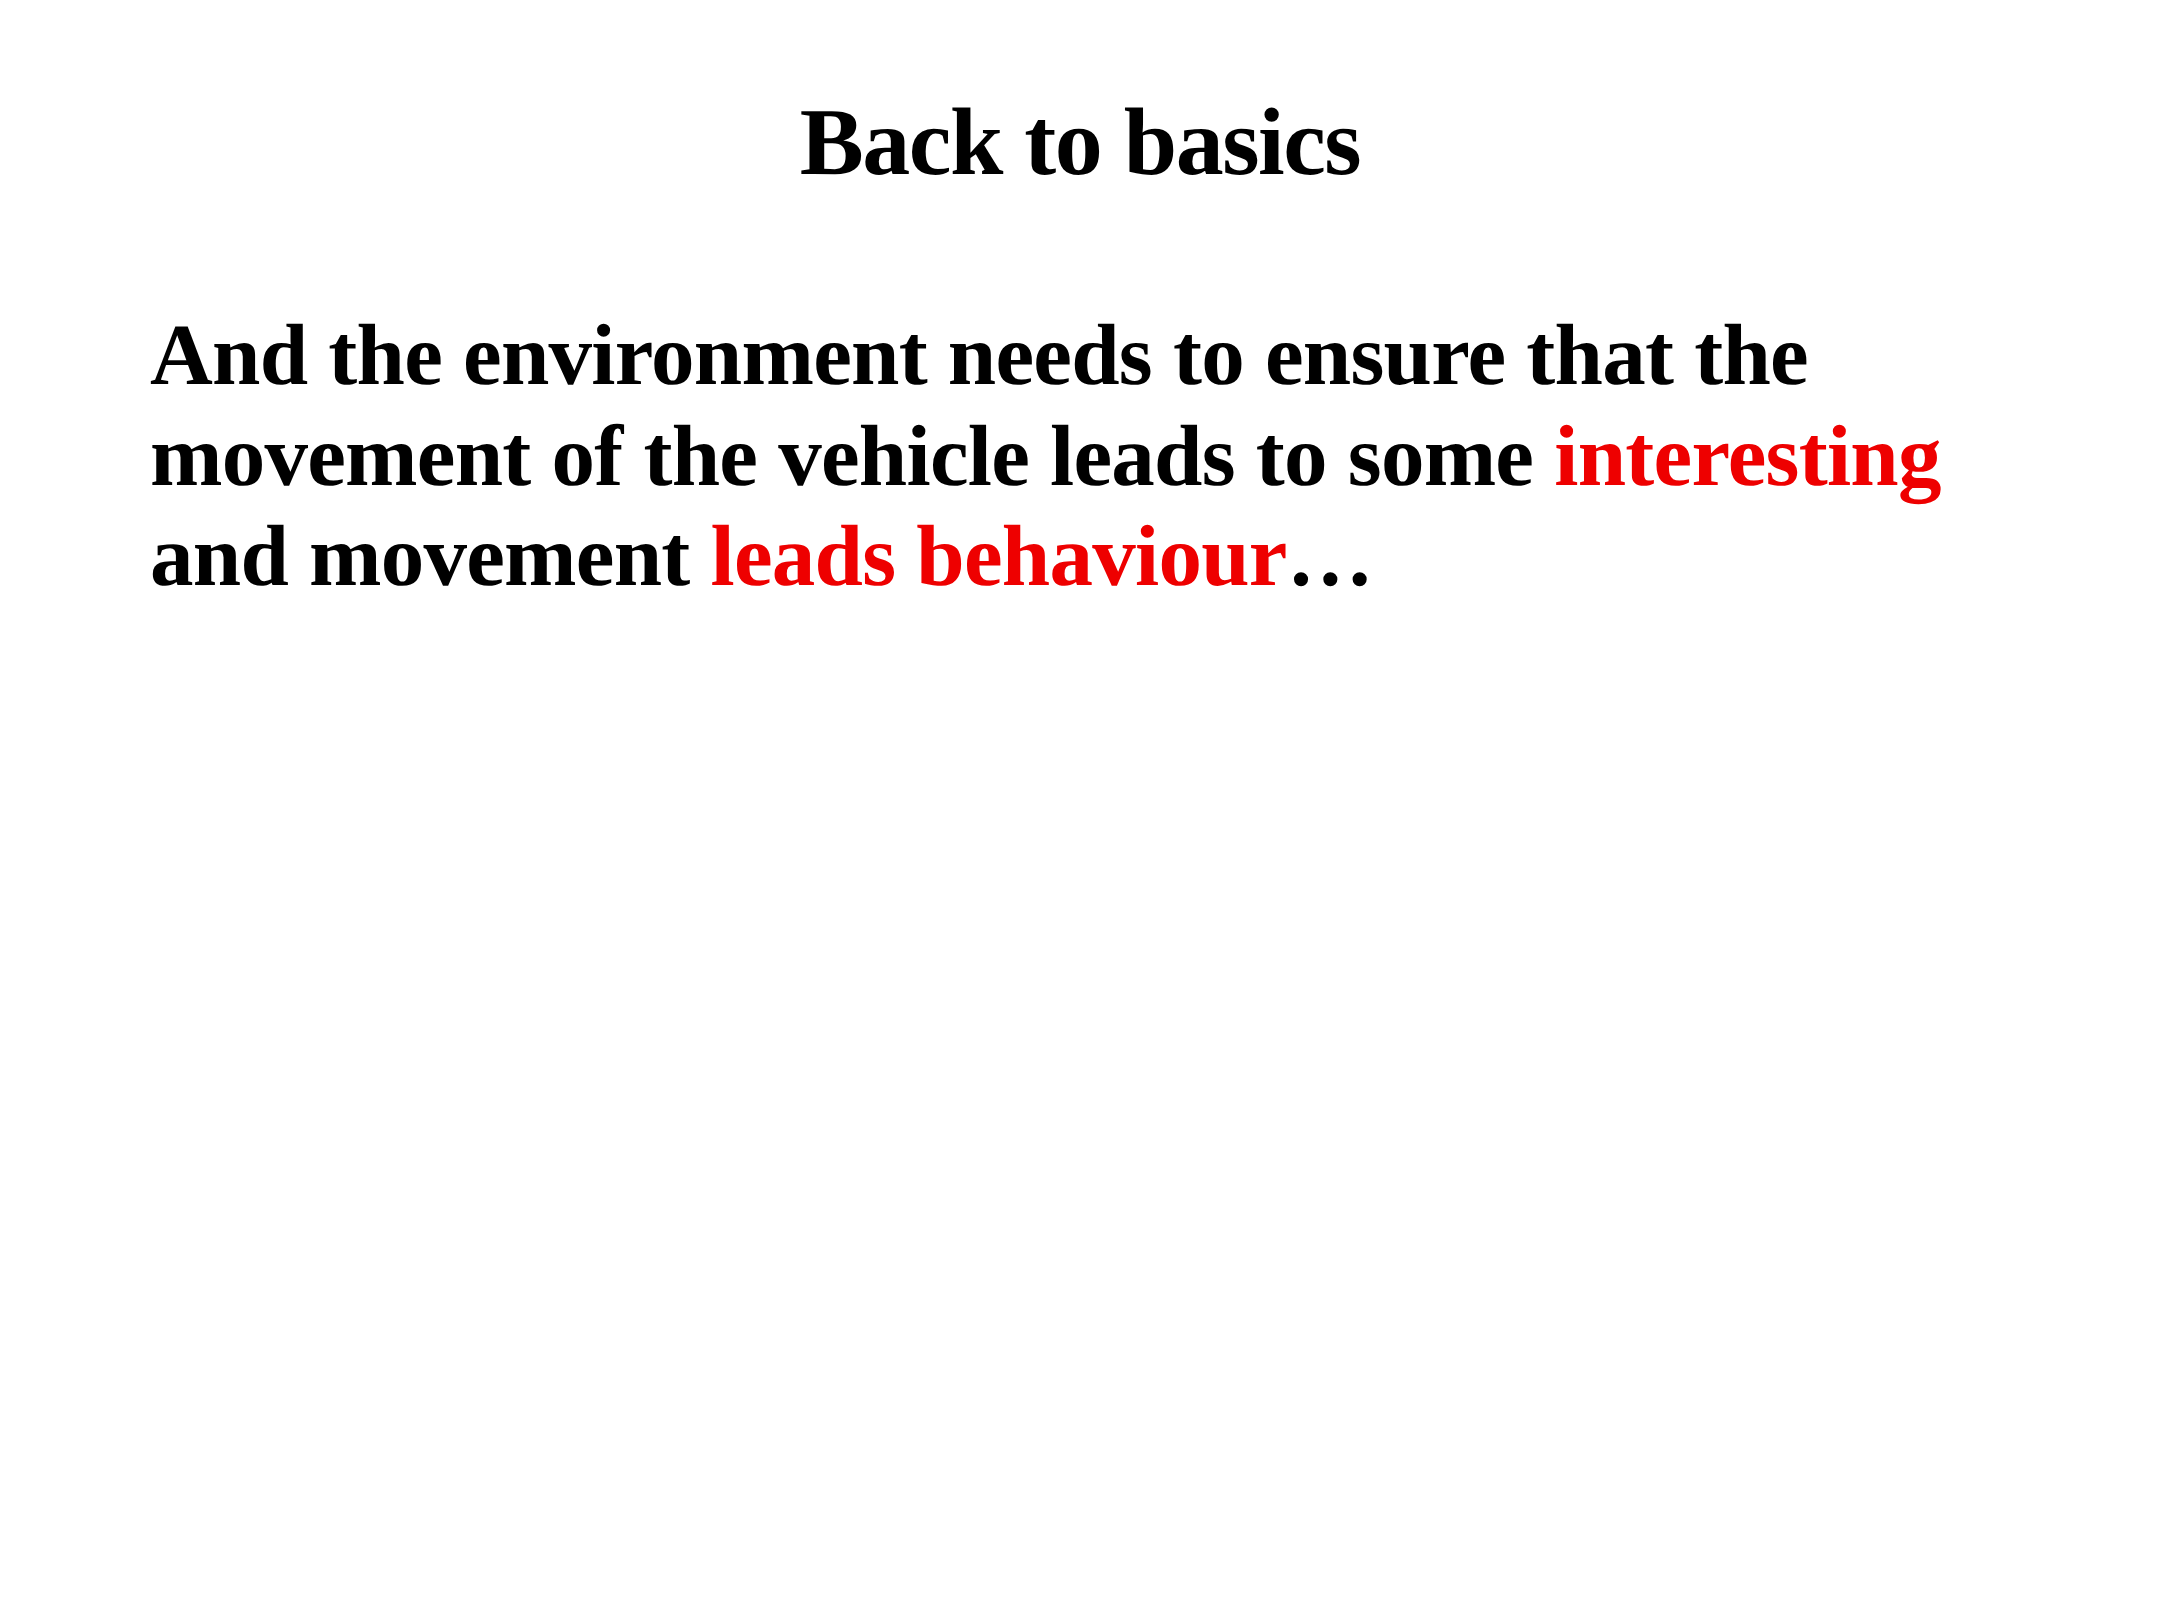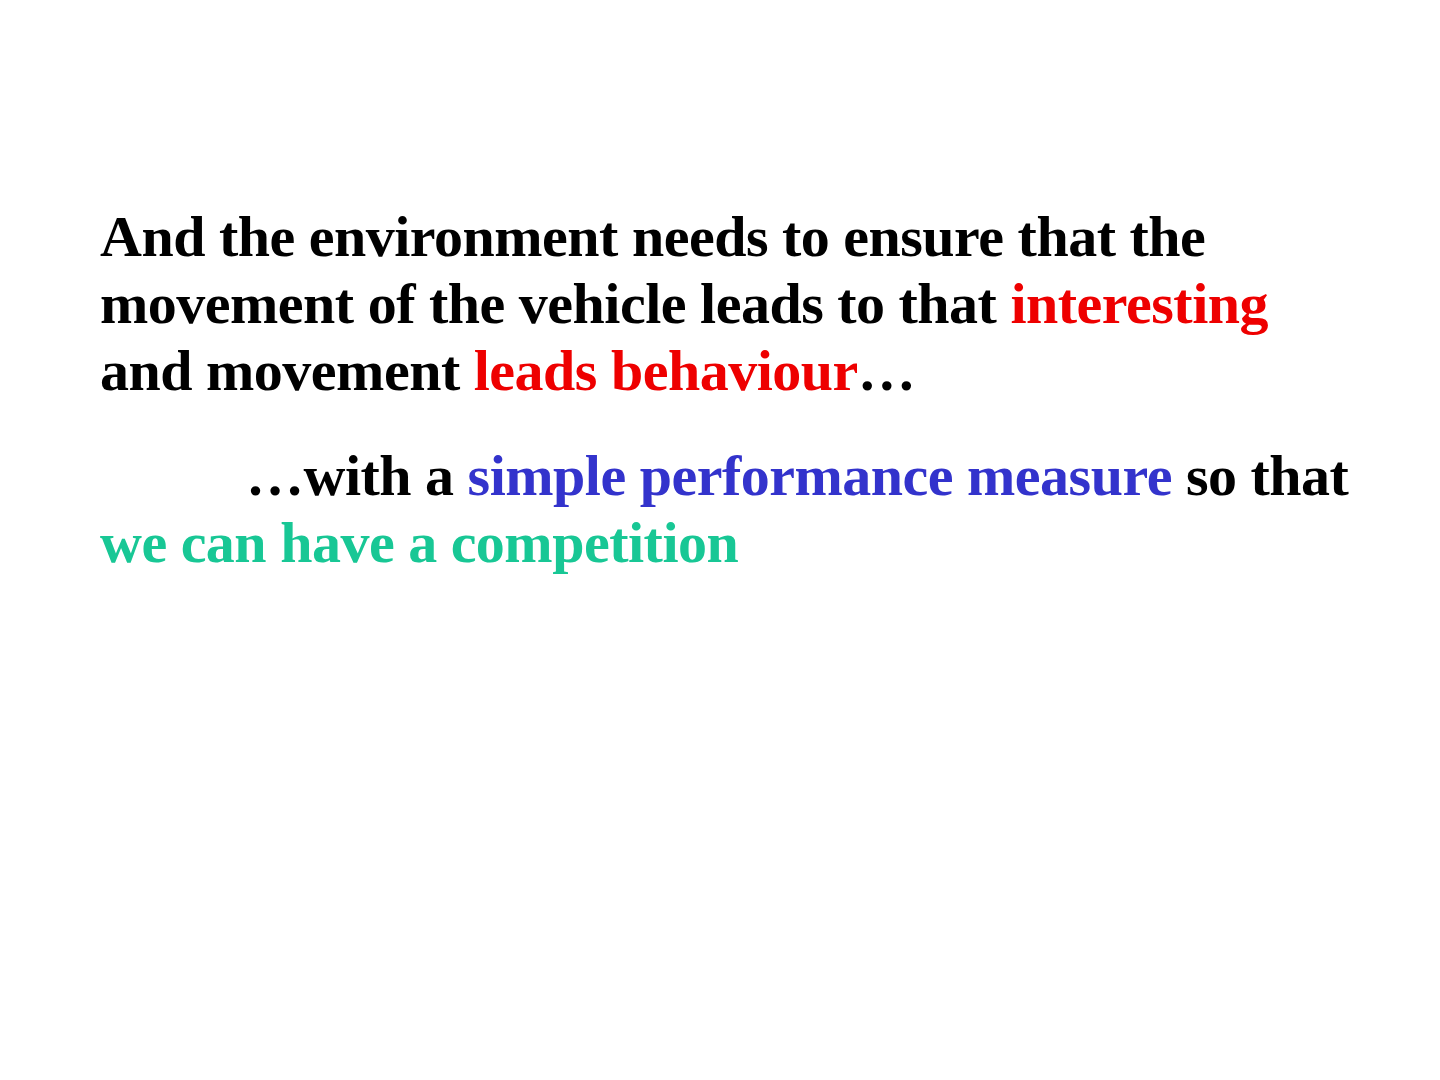--- a/index.html
+++ b/index.html
@@ -47,26 +47,23 @@
     white-space: nowrap;
   }
   .paragraph.indent-first .line:first-child {
     padding-left: 146px;
   }
 </style>
 </head>
 <body>
 
 <div class="slide">
+  <div class="slide-title">Back to basics</div>
 
   <div class="body-text">
     <div class="paragraph">
         <div class="line"><span style="color: rgb(0, 0, 0);">And the environment needs to ensure that the</span></div>
-        <div class="line"><span style="color: rgb(0, 0, 0);">movement of the vehicle leads to that </span><span style="color: rgb(238, 0, 0); text-align: right;">interesting</span></div>
+        <div class="line"><span style="color: rgb(0, 0, 0);">movement of the vehicle leads to some </span><span style="color: rgb(238, 0, 0); text-align: right;">interesting</span></div>
         <div class="line"><span style="color: rgb(0, 0, 0);">and movement </span><span style="color: rgb(238, 0, 0);">leads behaviour</span><span style="color: rgb(0, 0, 0);">…</span></div>
       </div>
 
-    <div class="paragraph indent-first">
-        <div class="line"><span style="color: rgb(0, 0, 0);">…with a </span><span style="color: rgb(51, 51, 204);">simple performance measure</span><span style="color: rgb(0, 0, 0);"> so that</span></div>
-        <div class="line"><span style="color: rgb(24, 199, 149);">we can have a competition</span></div>
-      </div>
   </div>
 </div>
 
 </body></html>

